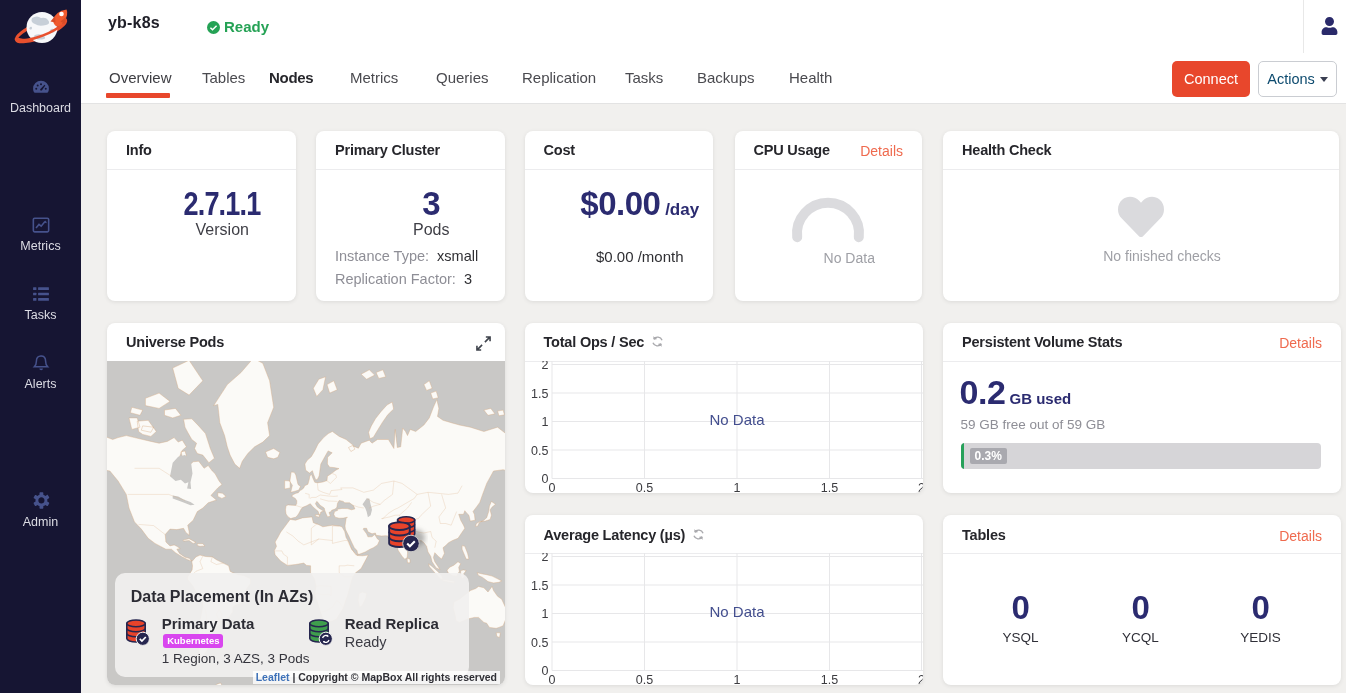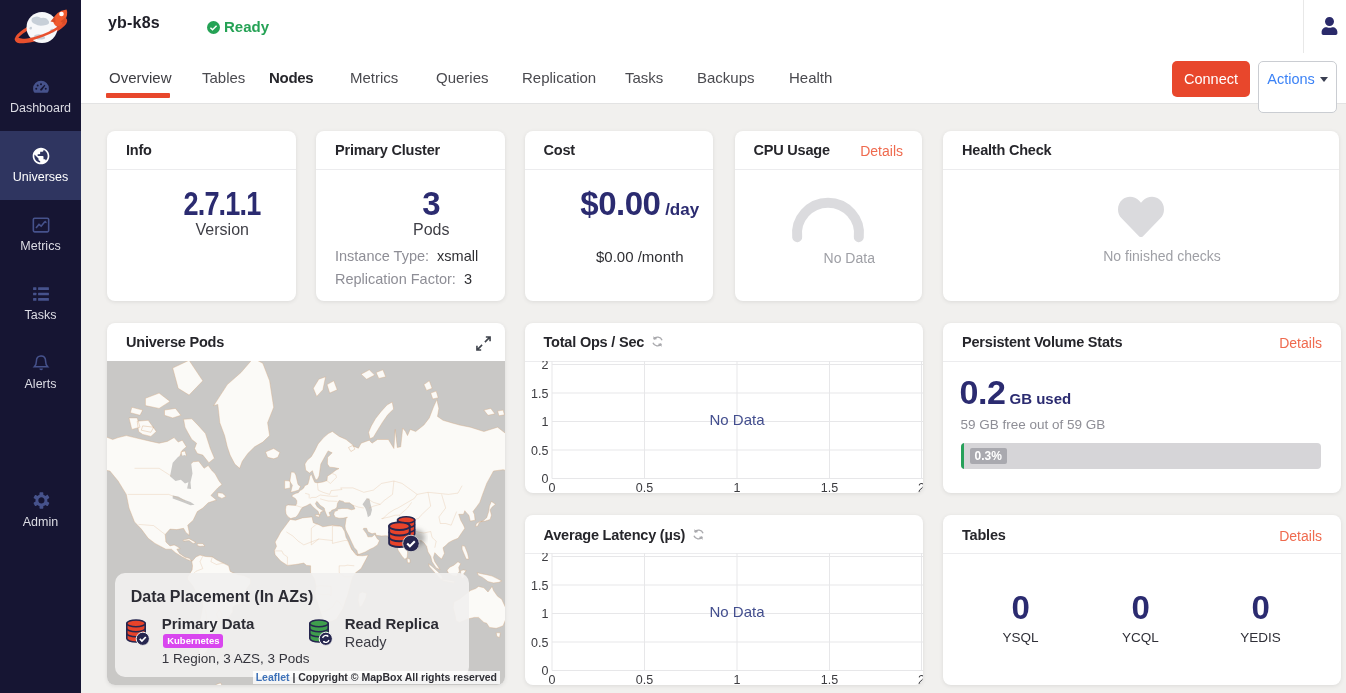--- a/index.html
+++ b/index.html
@@ -14,21 +14,21 @@
 .navitem.active .lbl{color:#fff;}
 
 #topbar{left:81px;top:0;width:1265px;height:104px;background:#fff;border-bottom:1px solid #e3e3e3;box-sizing:border-box;}
 #title{left:27px;top:13.5px;font-size:16px;font-weight:bold;color:#202029;letter-spacing:0.2px;}
 #ready{left:126px;top:17.5px;font-size:15px;font-weight:bold;color:#25a255;}
 #usericon{left:1240px;top:17px;}
 #userline{left:1222px;top:0;width:1px;height:53px;background:#e8e8e8;}
 .tab{position:absolute;top:69px;font-size:15px;color:#4a4a4f;}
 #tabline{left:25px;top:93px;width:63.5px;height:4.5px;background:#e8472c;border-radius:1px;}
 #connect{left:1091px;top:61px;width:78px;height:36px;background:#e8472c;border-radius:5px;color:#fff;font-size:14.5px;text-align:center;line-height:36px;}
-#actions{left:1177px;top:61px;width:79px;height:52px;background:#fff;border:1px solid #cacdd2;border-radius:5px;color:#3b82f6;font-size:14.5px;text-align:center;line-height:34px;box-sizing:border-box;}
+#actions{left:1177px;top:61px;width:79px;height:36px;background:#fff;border:1px solid #cacdd2;border-radius:5px;color:#0c4a6e;font-size:14.5px;text-align:center;line-height:34px;box-sizing:border-box;}
 .caret{display:inline-block;width:0;height:0;border-left:4.5px solid transparent;border-right:4.5px solid transparent;border-top:5px solid #3a3f51;margin-left:5px;vertical-align:2px;}
 
 .card{position:absolute;background:#fff;border-radius:8px;box-shadow:0 1px 4px rgba(0,0,0,0.09);}
 .chead{position:absolute;left:0;top:0;right:0;height:38px;border-bottom:1px solid #ececee;}
 .ctitle{position:absolute;left:19px;top:11.5px;font-size:14.5px;font-weight:bold;color:#26262b;letter-spacing:-0.2px;}
 .details{position:absolute;right:19px;top:12.5px;font-size:14px;color:#ef6a4e;}
 .bignum{font-size:33px;font-weight:bold;color:#2b2b70;letter-spacing:-0.5px;}
 .cc{left:0;width:100%;text-align:center;margin-left:21px;}
 .gray1{font-size:16px;color:#3f3f46;}
 .klabel{font-size:14.5px;color:#8e8e96;}
@@ -58,26 +58,20 @@
         <g fill="#161533">
           <circle cx="6.3" cy="14.2" r="1.2"></circle>
           <circle cx="8" cy="10.2" r="1.2"></circle>
           <circle cx="12" cy="8.6" r="1.2"></circle>
           <circle cx="17.7" cy="14.2" r="1.2"></circle>
           <path d="M11 14.8 l5.2 -5.6 1 0.9 -4.2 6.2z"></path>
           <circle cx="12" cy="15.4" r="1"></circle>
         </g>
       </svg>
     <div class="lbl">Dashboard</div>
-  </div>
-  <div class="navitem active" style="top:131px">
-    <svg viewBox="0 0 24 24">
-        <path fill="#fff" d="M12 2 C6.5 2 2 6.5 2 12 s4.5 10 10 10 10-4.5 10-10 S17.5 2 12 2z M11 19.9 c-3.9-0.5-7-3.8-7-7.9 0-0.6 0.1-1.2 0.2-1.8 L9 15 v1 c0 1.1 0.9 2 2 2 z M17.9 17.4 c-0.3-0.8-1-1.4-1.9-1.4 h-1 v-3 c0-0.6-0.4-1-1-1 H8 v-2 h2 c0.6 0 1-0.4 1-1 V7 h2 c1.1 0 2-0.9 2-2 V4.6 c2.9 1.2 5 4.1 5 7.4 0 2.1-0.8 4-2.1 5.4z"></path>
-      </svg>
-    <div class="lbl">Universes</div>
   </div>
   <div class="navitem" style="top:200px">
     <svg viewBox="0 0 24 24">
         <rect x="2.8" y="3.8" width="18.4" height="16.4" rx="1.5" fill="none" stroke="#46528c" stroke-width="1.9"></rect>
         <path d="M6 15.5 l3.6 -4.2 2.6 2.1 4.6 -5.6" fill="none" stroke="#46528c" stroke-width="1.9"></path>
         <path d="M17.8 6.5 l1.2 3.4 -3.4 -1z" fill="#46528c"></path>
       </svg>
     <div class="lbl">Metrics</div>
   </div>
   <div class="navitem" style="top:269px">

